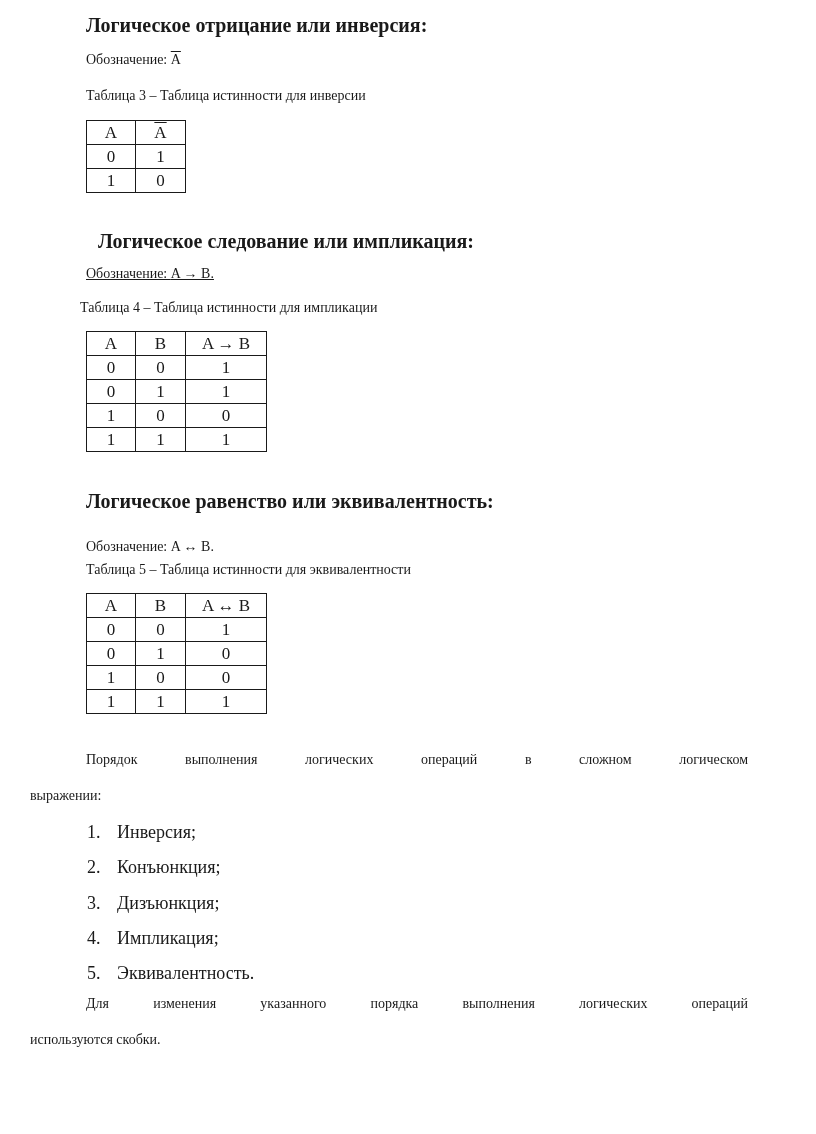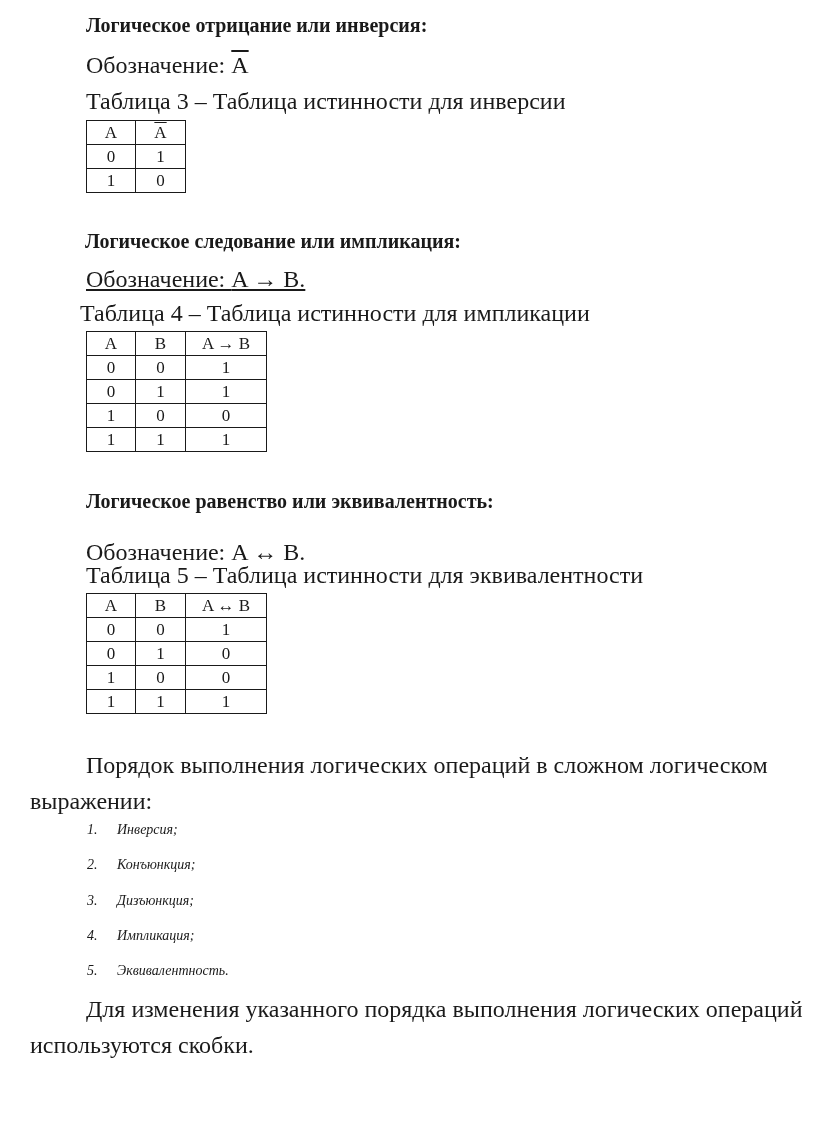--- a/index.html
+++ b/index.html
@@ -2,33 +2,33 @@
 <html><head>
 <meta charset="utf-8">
 <style>
   html, body { margin: 0; padding: 0; background: #ffffff; }
   body {
     width: 816px; height: 1134px; position: relative; overflow: hidden;
     font-family: "Liberation Serif", serif; color: #1a1a1a; font-size: 18px;
   }
   .abs { position: absolute; white-space: nowrap; }
   .h { font-weight: bold; font-size: 20px; }
-  .p { font-size: 24px; }
+  .p { font-size: 14px; }
   .overline { text-decoration: overline; }
   table.tt {
     position: absolute; border-collapse: collapse; font-size: 17px;
   }
   table.tt td {
     border: 1.6px solid #1a1a1a; text-align: center; padding: 0; height: 23px; line-height: 22px;
   }
   .just {
     position: absolute; left: 86px; width: 662px; text-align: justify; text-align-last: justify;
     white-space: nowrap;
   }
-  .li { position: absolute; left: 87px; font-size: 14px; font-style: italic; }
+  .li { position: absolute; left: 87px; font-size: 18px; }
   .li .num { display: inline-block; width: 30px; }
 </style>
 </head>
 <body>
 
 <div class="abs h" style="left:86px; top:14px;">Логическое отрицание или инверсия:</div>
 <div class="abs p" style="left:86px; top:52px;"><span>Обозначение: </span><span class="overline">A</span></div>
 <div class="abs p" style="left:86px; top:88px;">Таблица 3 – Таблица истинности для инверсии</div>
 <table class="tt" style="left:86px; top:120px; width:100px;">
   <tbody>
@@ -40,21 +40,21 @@
     <td>0</td>
     <td>1</td>
   </tr>
   <tr>
     <td>1</td>
     <td>0</td>
   </tr>
 </tbody>
   </table>
 
-<div class="abs h" style="left:85px; top:230px;">Логическое следование или импликация:</div>
+<div class="abs h" style="left:98px; top:230px;">Логическое следование или импликация:</div>
 <div class="abs p" style="left:86px; top:266px;text-decoration:underline;"><span>Обозначение: </span><span>A → B.</span></div>
 <div class="abs p" style="left:80px; top:300px;">Таблица 4 – Таблица истинности для импликации</div>
 <table class="tt" style="left:86px; top:331px; width:181px;">
   <tbody>
       <tr>
     <td style="width:48px;">A</td>
     <td style="width:49px;">B</td>
     <td>A → B</td>
   </tr>
   <tr>

